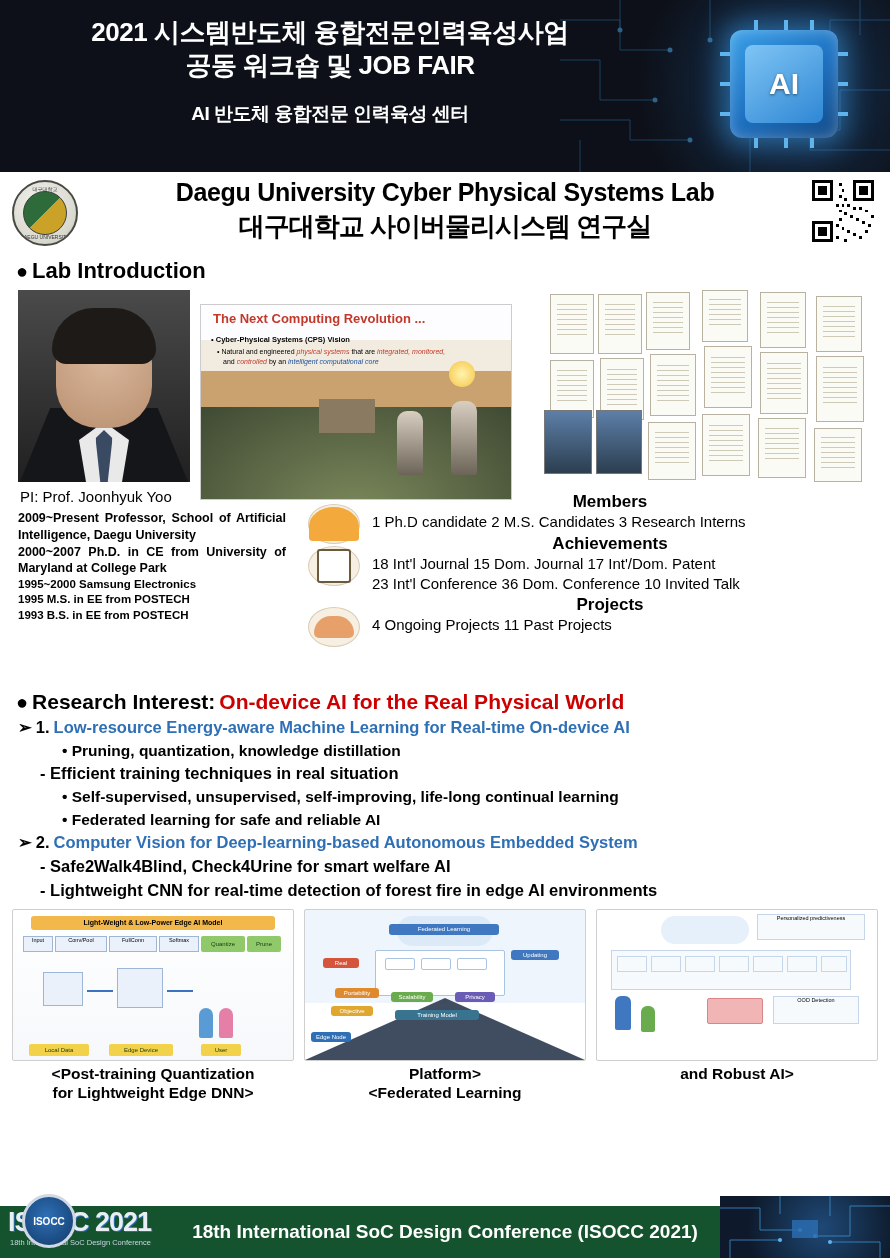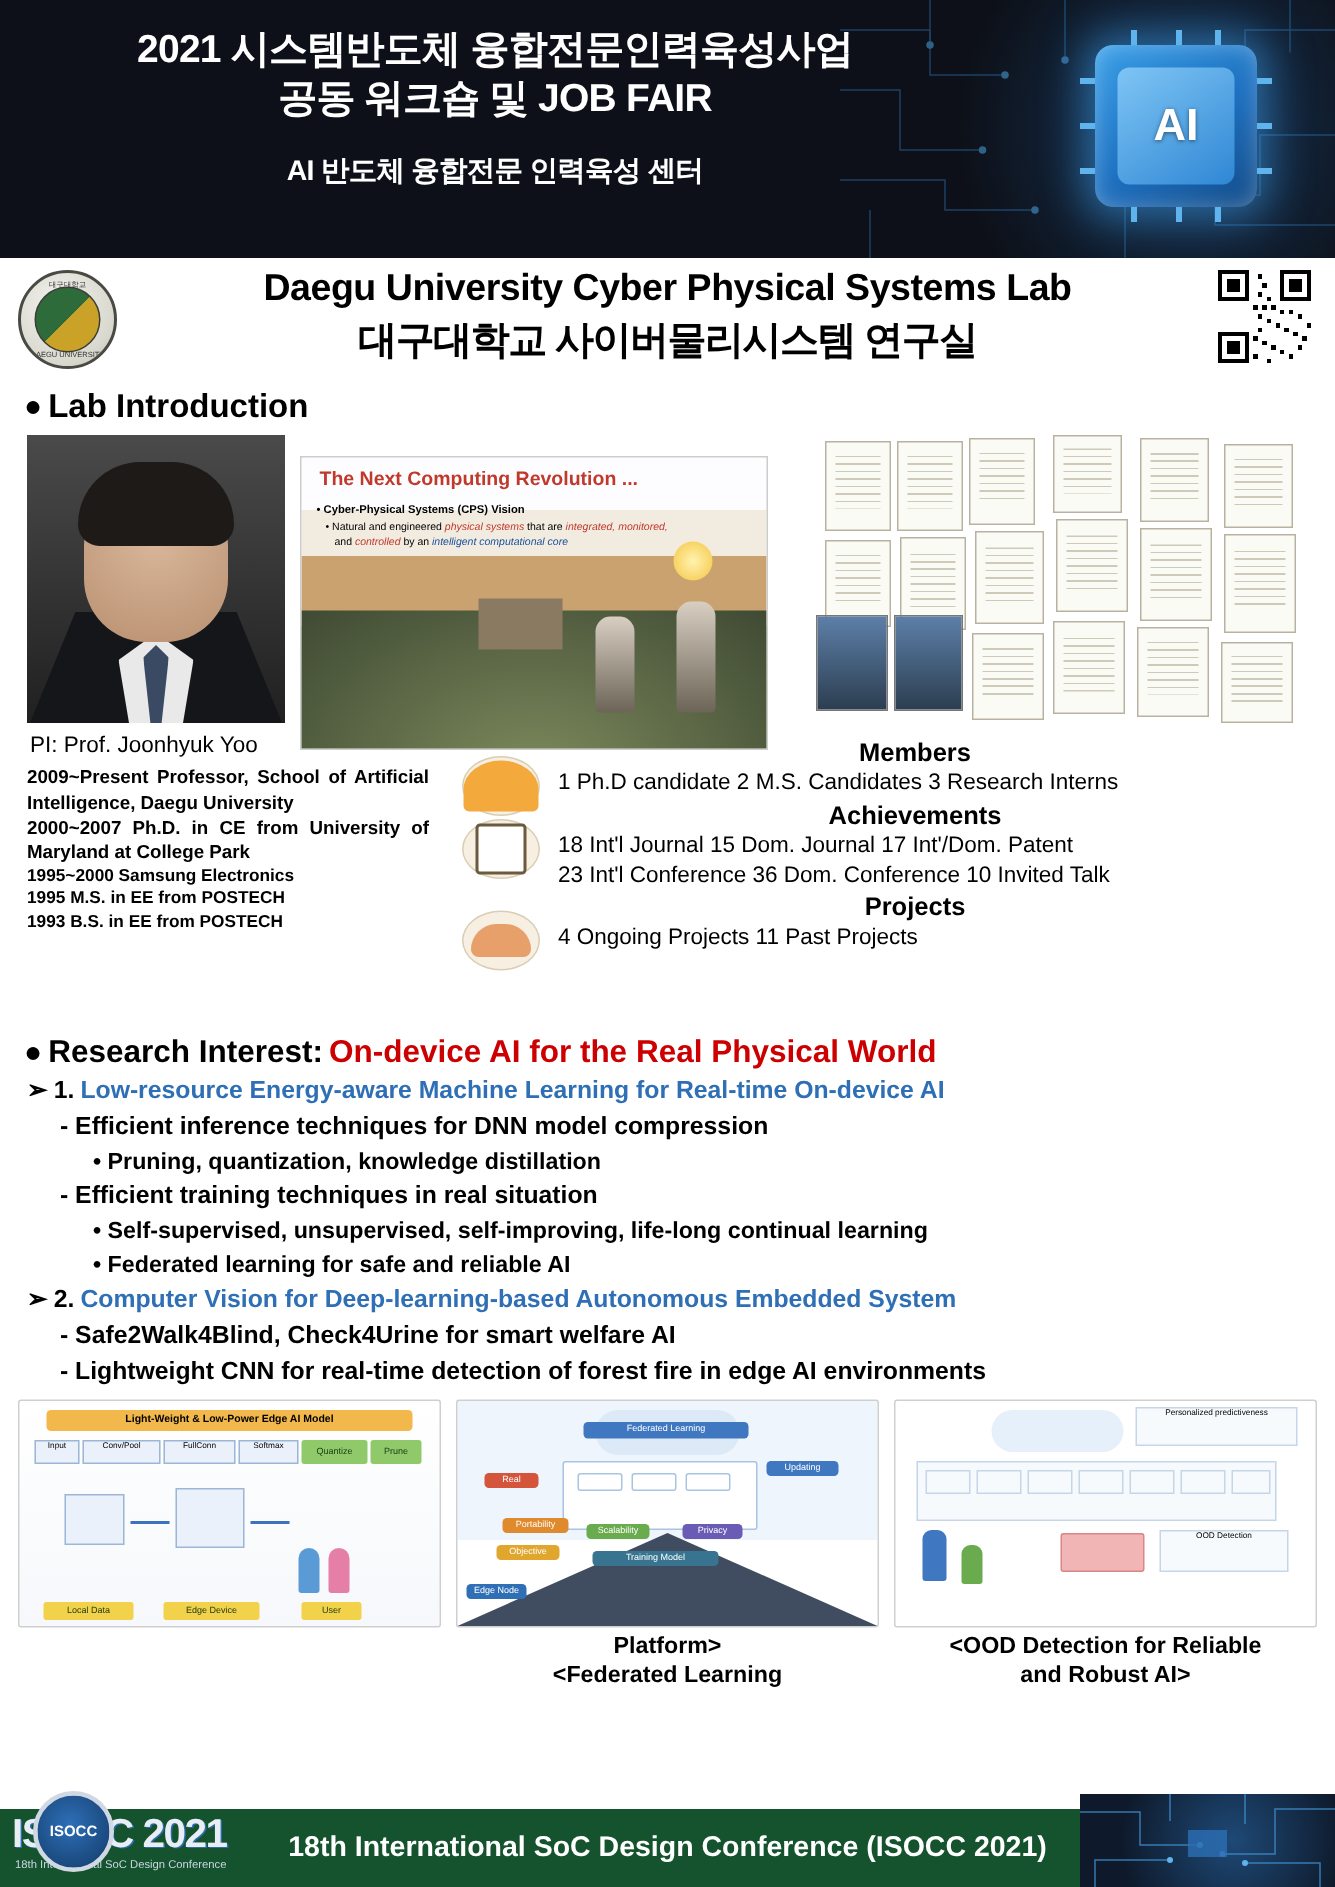--- a/index.html
+++ b/index.html
@@ -492,21 +492,20 @@
   <span>Research Interest:</span>
   <span class="red">On-device AI for the Real Physical World</span>
 </div>
 
 <div class="r-list">
   <div class="r-num">
     <span class="arrow">➢</span>
     <span class="arrow">1.</span>
     <span>Low-resource Energy-aware Machine Learning for Real-time On-device AI</span>
   </div>
-  <div class="r-dash">- Efficient inference techniques for DNN model compression</div>
   <div class="r-bul">•  Pruning, quantization, knowledge distillation</div>
   <div class="r-dash">- Efficient training techniques in real situation</div>
   <div class="r-bul">•  Self-supervised, unsupervised, self-improving, life-long continual learning</div>
   <div class="r-bul">•  Federated learning for safe and reliable AI</div>
 
   <div class="r-num">
     <span class="arrow">➢</span>
     <span class="arrow">2.</span>
     <span>Computer Vision for Deep-learning-based Autonomous Embedded System</span>
   </div>
@@ -528,20 +527,24 @@
       <div class="f1-box" style="left:30px;top:62px;width:40px;height:34px;"></div>
       <div class="f1-box" style="left:104px;top:58px;width:46px;height:40px;"></div>
       <div class="f1-arrow" style="left:74px;top:80px;width:26px;"></div>
       <div class="f1-arrow" style="left:154px;top:80px;width:26px;"></div>
       <div class="f1-person" style="left:186px;background:#5b9bd5;"></div>
       <div class="f1-person" style="left:206px;background:#e57fa8;"></div>
       <div class="f1-green" style="left:16px;bottom:4px;width:60px;height:12px;line-height:12px;background:#f2d14b;">Local Data</div>
       <div class="f1-green" style="left:96px;bottom:4px;width:64px;height:12px;line-height:12px;background:#f2d14b;">Edge Device</div>
       <div class="f1-green" style="left:188px;bottom:4px;width:40px;height:12px;line-height:12px;background:#f2d14b;">User</div>
     </div>
+    <div class="fig-cap">
+      <div>&lt;Post-training Quantization</div>
+      <div>for Lightweight Edge DNN&gt;</div>
+    </div>
   </div>
 
   <div class="fig">
     <div class="fig-img f2">
       <div class="f2-tri"></div>
       <div class="f2-cloud" style="left:92px;top:6px;width:96px;height:30px;"></div>
       <div class="f2-band" style="left:84px;top:14px;width:110px;height:11px;line-height:11px;">Federated Learning</div>
       <div class="f2-chip" style="left:70px;top:40px;width:130px;height:46px;"></div>
       <div class="f2-chip" style="left:80px;top:48px;width:30px;height:12px;"></div>
       <div class="f2-chip" style="left:116px;top:48px;width:30px;height:12px;"></div>
@@ -572,21 +575,20 @@
       <div class="f3-box" style="left:122px;top:46px;width:30px;height:16px;"></div>
       <div class="f3-box" style="left:156px;top:46px;width:30px;height:16px;"></div>
       <div class="f3-box" style="left:190px;top:46px;width:30px;height:16px;"></div>
       <div class="f3-box" style="left:224px;top:46px;width:26px;height:16px;"></div>
       <div class="f3-red" style="left:110px;top:88px;width:56px;height:26px;"></div>
       <div class="f3-box" style="left:176px;top:86px;width:86px;height:28px;">OOD Detection</div>
       <div class="f3-person" style="left:18px;top:86px;width:16px;height:34px;"></div>
       <div class="f3-person" style="left:44px;top:96px;width:14px;height:26px;background:#6aab4e;"></div>
     </div>
     <div class="fig-cap">
-      <div>&lt;OOD Detection for Reliable</div>
       <div>and Robust AI&gt;</div>
     </div>
   </div>
 
 </div>
 
 <div class="footer">
   <div class="isocc-logo">
     <div class="isocc-badge">ISOCC</div>
     <div class="isocc-text">ISOCC 2021</div>

